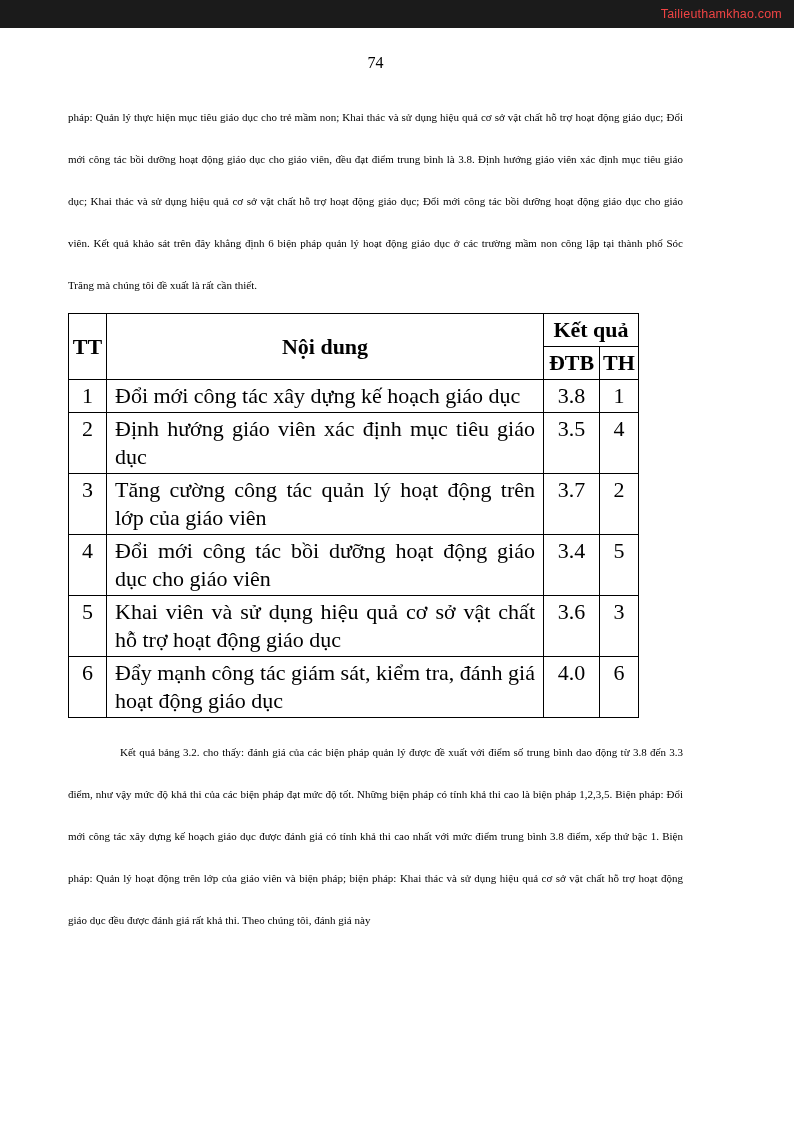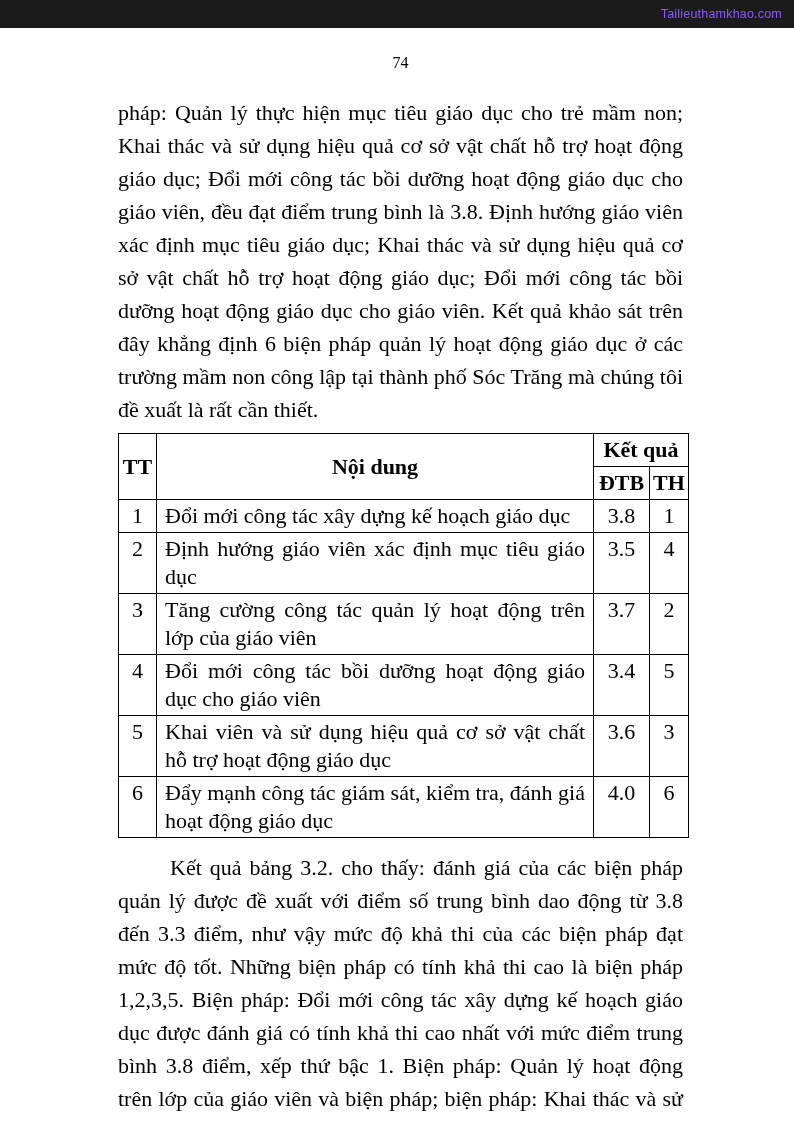--- a/index.html
+++ b/index.html
@@ -20,36 +20,36 @@
     height: 28px;
     background: #1b1b1b;
     display: flex;
     align-items: center;
     justify-content: flex-end;
     padding-right: 12px;
   }
   .watermark-bar .site {
     font-family: "Liberation Sans", sans-serif;
     font-size: 12.5px;
-    color: #8b5cf6;
+    color: #ef4444;
     letter-spacing: 0.2px;
   }
   .content {
     position: absolute;
     top: 28px; left: 0; right: 0; bottom: 0;
-    padding: 0 111px 0 118px;
+    padding: 0 111px 0 68px;
   }
   .page-number {
     text-align: center;
     font-size: 16px;
     margin-top: 26px;
   }
   p.body-para {
-    font-size: 22px;
-    line-height: 33px;
+    font-size: 11px;
+    line-height: 42px;
     text-align: justify;
     margin-top: 24px;
   }
   p.body-para.indented {
     text-indent: 52px;
     margin-top: 13px;
   }
   .table-caption {
     font-size: 17px;
     font-weight: bold;

